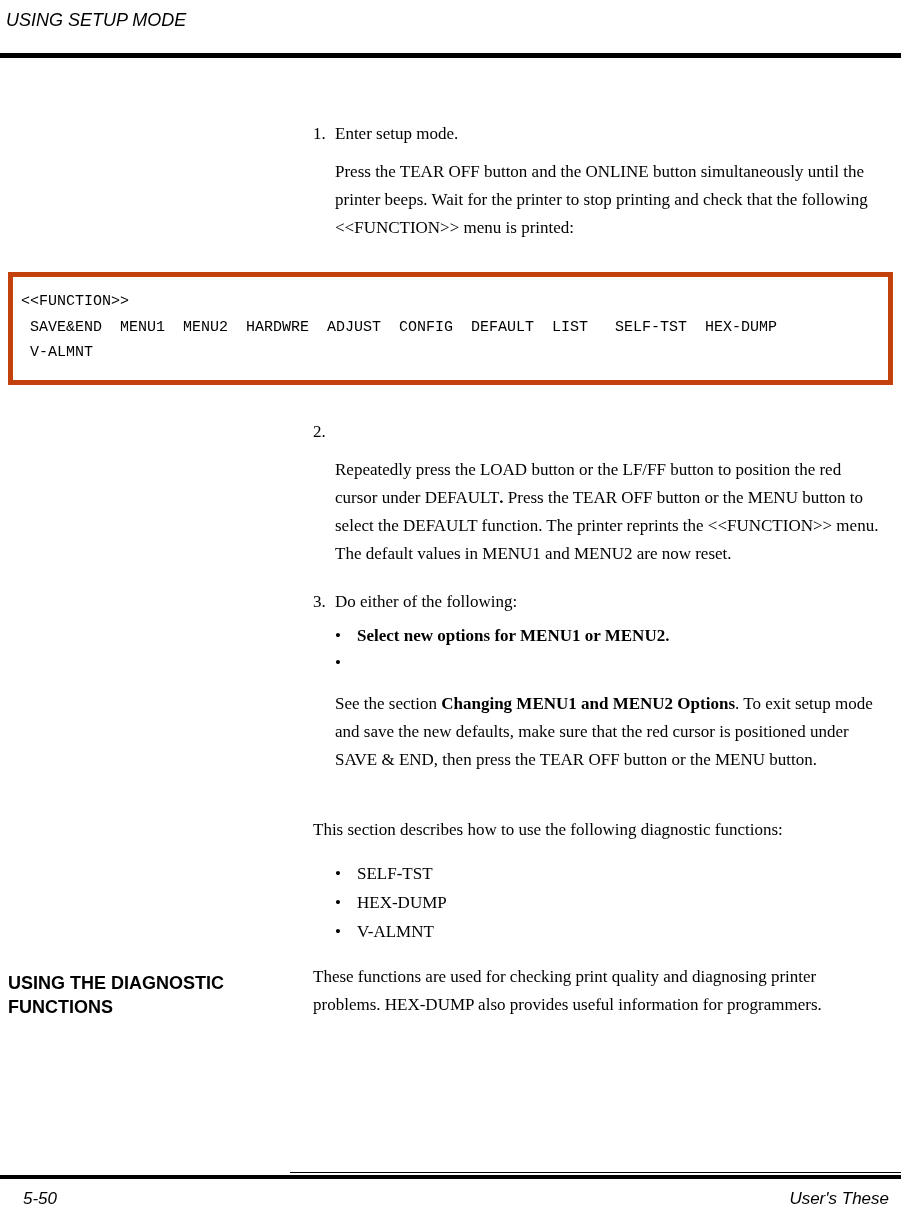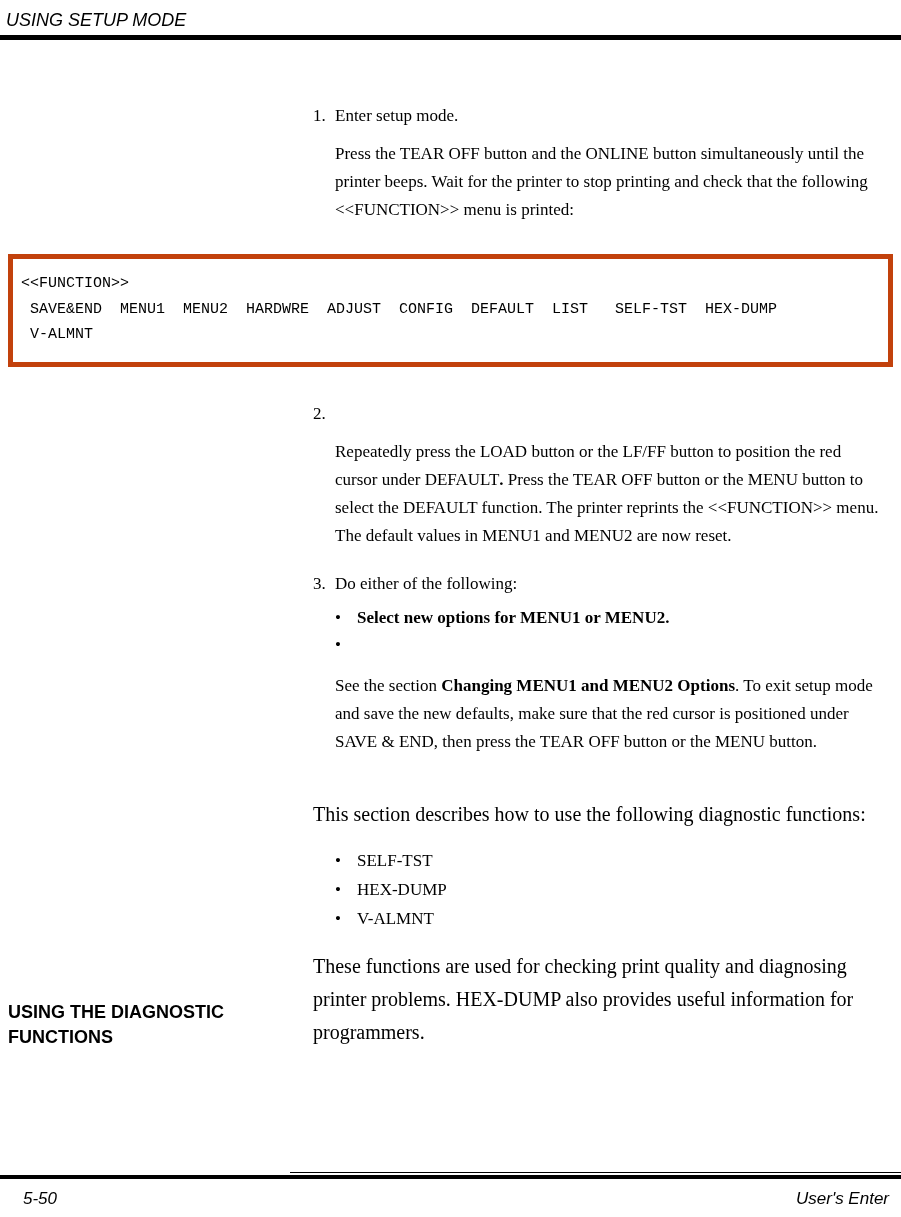--- a/index.html
+++ b/index.html
@@ -14,21 +14,21 @@
     width: 901px;
     min-height: 1217px;
     position: relative;
     box-sizing: border-box;
     padding: 0;
   }
   .running-head {
     font-style: italic;
     font-family: Arial, Helvetica, sans-serif;
     font-size: 18px;
-    padding: 10px 0 4px 6px;
+    padding: 10px 0 22px 6px;
   }
   .rule-thick {
     border: none;
     border-top: 4px solid #000;
     margin: 0 0 2px 0;
   }
   .rule-thin-top {
     border: none;
     border-top: 1px solid #000;
     margin: 0;
@@ -96,21 +96,21 @@
     font-weight: bold;
     font-size: 18px;
     line-height: 1.35;
   }
   .section2-row {
     display: flex;
     padding: 8px 16px 20px 8px;
     align-items: flex-end;
   }
   .diag-intro {
-    font-size: 20px;
+    font-size: 17px;
     line-height: 1.65;
   }
   .diag-list {
     margin: 16px 0 16px 22px;
     font-size: 17px;
     line-height: 1.7;
   }
   .diag-list .bullet-row { display:flex; }
   .diag-list .bull { width:22px; flex:0 0 22px;}
   .footer-rule-wrap {
@@ -225,16 +225,16 @@
     </div>
   </div>
 
   <div class="footer-rule-wrap">
     <hr class="footer-thin">
     <hr class="footer-thick">
   </div>
 
   <div class="footer-row">
     <div>5-50</div>
-    <div>User's Enter</div>
+    <div>User's These</div>
   </div>
 
 </div>
 
 </body></html>

